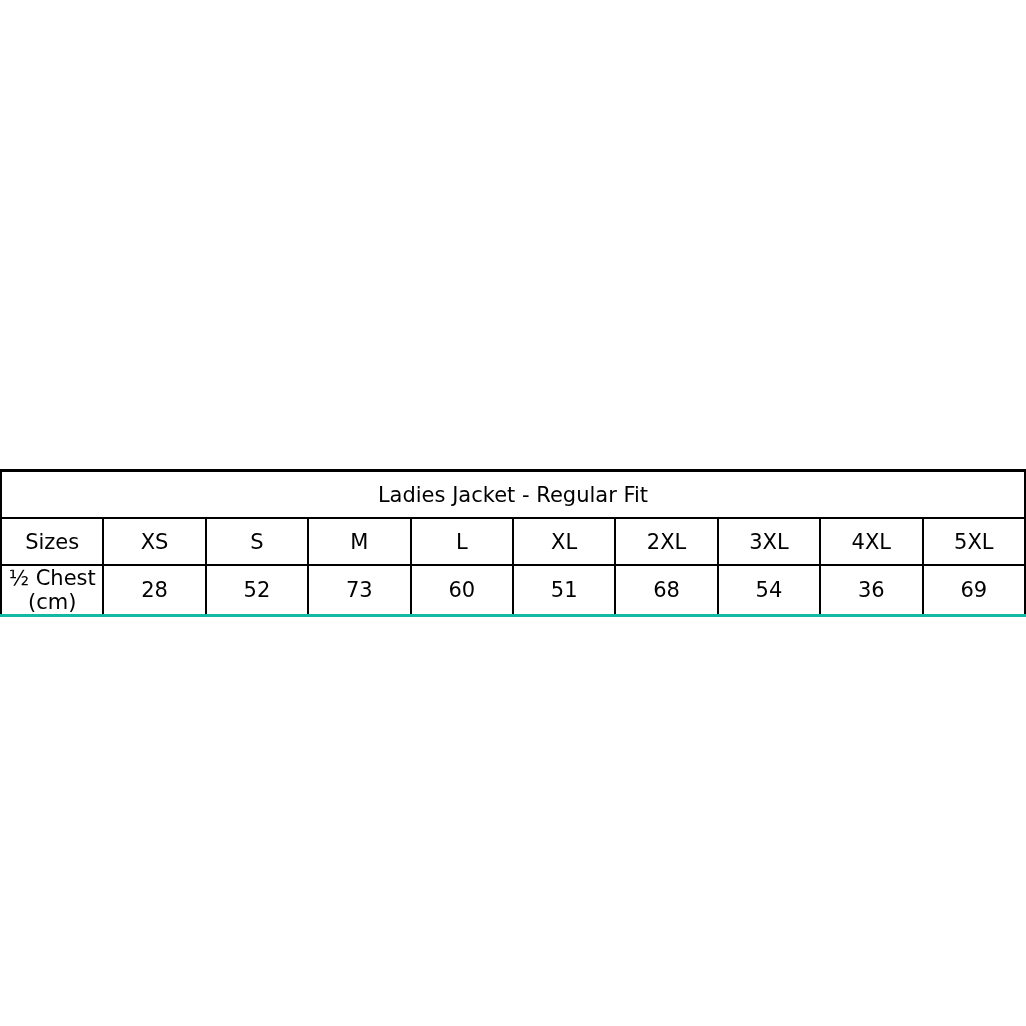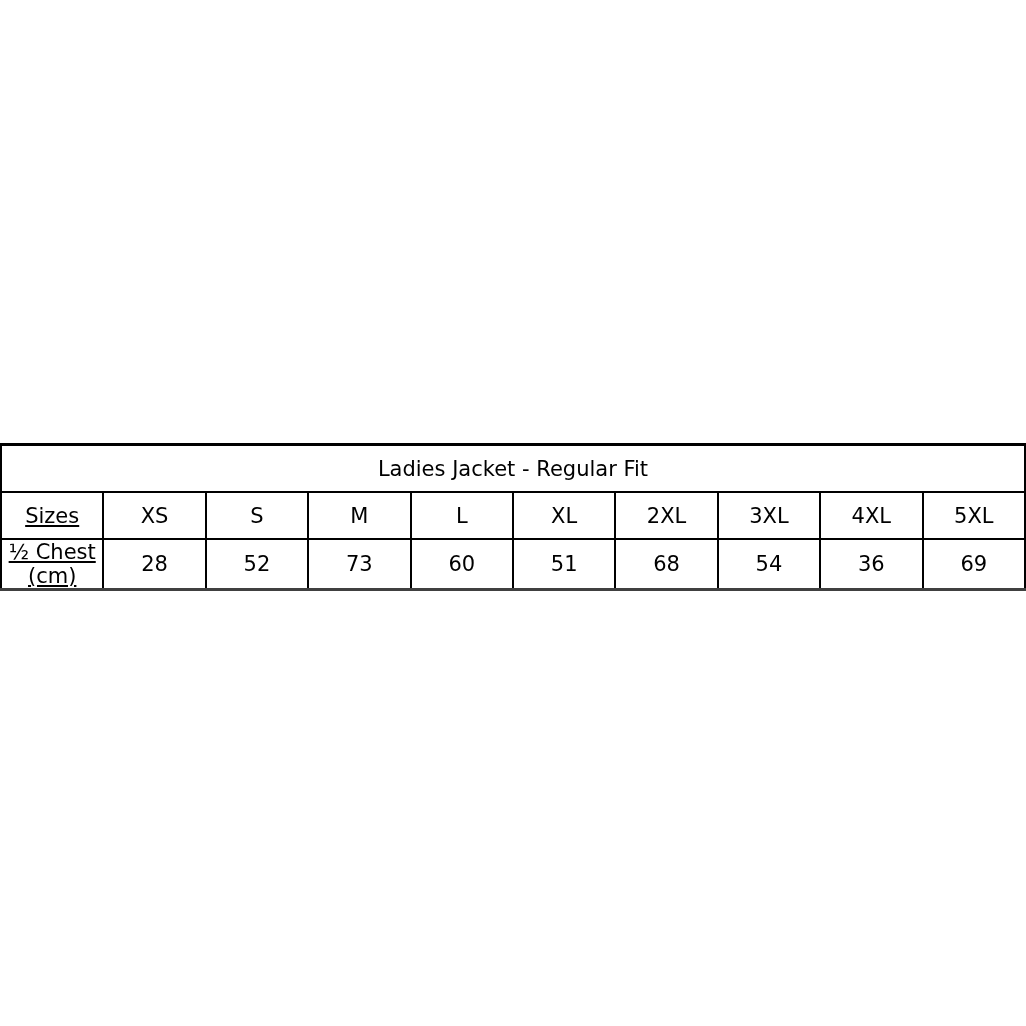--- a/index.html
+++ b/index.html
@@ -12,21 +12,21 @@
     height: 1026px;
     font-family: "DejaVu Sans", sans-serif;
     color: #000000;
     position: relative;
     overflow: hidden;
   }
 
   #size-chart {
     position: absolute;
     left: 0px;
-    top: 443px;
+    top: 469px;
     width: 942px;
   }
 
   table.chart {
     border-collapse: collapse;
     width: 1026px;
     table-layout: fixed;
   }
 
   table.chart td {
@@ -48,33 +48,32 @@
     font-size: 22px;
     height: 44px;
   }
 
   
   td.row-header {
     text-align: left;
     padding-left: 14px;
     width: 180px;
     font-size: 22px;
-    text-decoration: underline;
   }
 
   td.data-cell {
     font-size: 22px;
   }
 
   
   table.chart tr:first-child td {
     border-top: 3px solid #000000;
   }
   table.chart tr:last-child td {
-    border-bottom: 3px solid #404040;
+    border-bottom: 3px solid #14b8a6;
   }
 </style>
 </head>
 <body>
 
 <div id="size-chart">
   <table class="chart">
     <tbody>
       <tr>
         <td class="title-cell" colspan="10">Ladies Jacket - Regular Fit</td>

